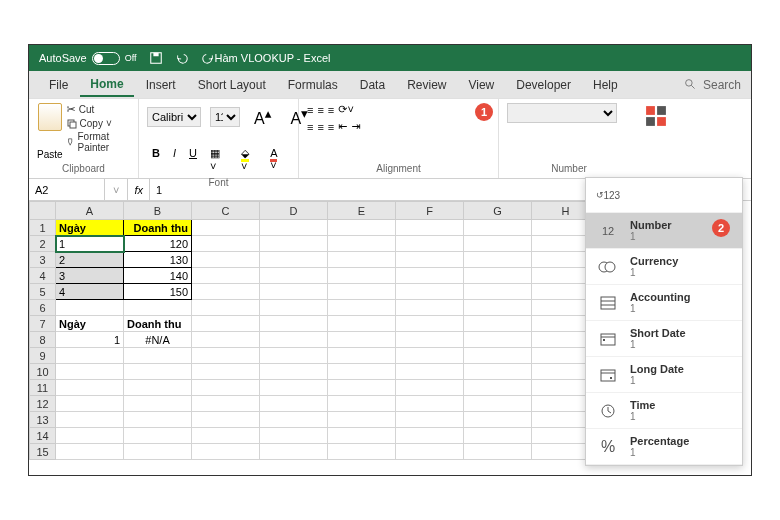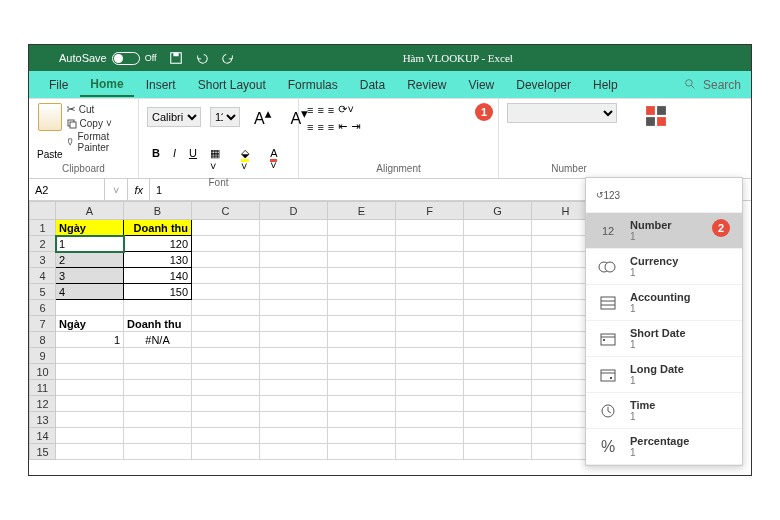--- a/index.html
+++ b/index.html
@@ -1,25 +1,25 @@
 <!DOCTYPE html>
 <html><head>
 <meta charset="utf-8">
 <style>
 * { box-sizing: border-box; margin: 0; padding: 0; font-family: 'Segoe UI', sans-serif; }
 body { background: #fff; width: 780px; height: 520px; overflow: hidden; position: relative; }
 .frame { position: absolute; top: 44px; left: 28px; right: 28px; bottom: 44px; border: 1px solid #333; background: #fff; display: flex; flex-direction: column; }
 .titlebar { background: #217346; height: 26px; display: flex; align-items: center; color: #fff; font-size: 11px; padding: 0 10px; }
-.autosave { display: flex; align-items: center; gap: 5px; margin-left: 20px; }
+.autosave { display: flex; align-items: center; gap: 5px; }
 .toggle { width: 28px; height: 13px; border: 1px solid #fff; border-radius: 7px; display: flex; align-items: center; padding: 1px; }
 .toggle-dot { width: 9px; height: 9px; background: #fff; border-radius: 50%; }
 .qat { display: flex; gap: 12px; margin-left: 12px; }
 .qat-icon { width: 14px; height: 14px; }
-.title-center { flex: 1; text-align: center; padding-right: 60px; font-size: 11px; font-family: Liberation Serif, serif; }
-.menubar { background: #5eead4; height: 28px; display: flex; align-items: center; padding: 0 10px; gap: 2px; border-bottom: 1px solid #e0e0e0; }
+.title-center { flex: 1; text-align: left; padding-right: 60px; font-size: 11px; }
+.menubar { background: #e5e5e5; height: 28px; display: flex; align-items: center; padding: 0 10px; gap: 2px; border-bottom: 1px solid #e0e0e0; }
 .menu-item { font-size: 12px; padding: 4px 10px; color: #333; }
 .menu-item.active { border-bottom: 2px solid #217346; color: #217346; font-weight: 600; }
 .search-area { margin-left: auto; display: flex; align-items: flex-start; gap: 6px; color: #666; font-size: 12px; }
 .ribbon { height: 80px; background: #fff; border-bottom: 1px solid #d0d0d0; display: flex; position: relative; }
 .ribbon-group { border-right: 1px solid #e0e0e0; padding: 4px 8px; display: flex; flex-direction: column; justify-content: space-between; }
 .group-label { font-size: 10px; color: #666; text-align: center; margin-top: 2px; }
 .clipboard { width: 110px; }
 .clipboard-top { display: flex; gap: 4px; }
 .paste-btn { display: flex; flex-direction: column; align-items: center; font-size: 10px; gap: 18px; }
 .paste-icon { width: 24px; height: 28px; border: 1px solid #d4a84b; background: linear-gradient(#fff, #f5e6c8); border-radius: 2px; }

